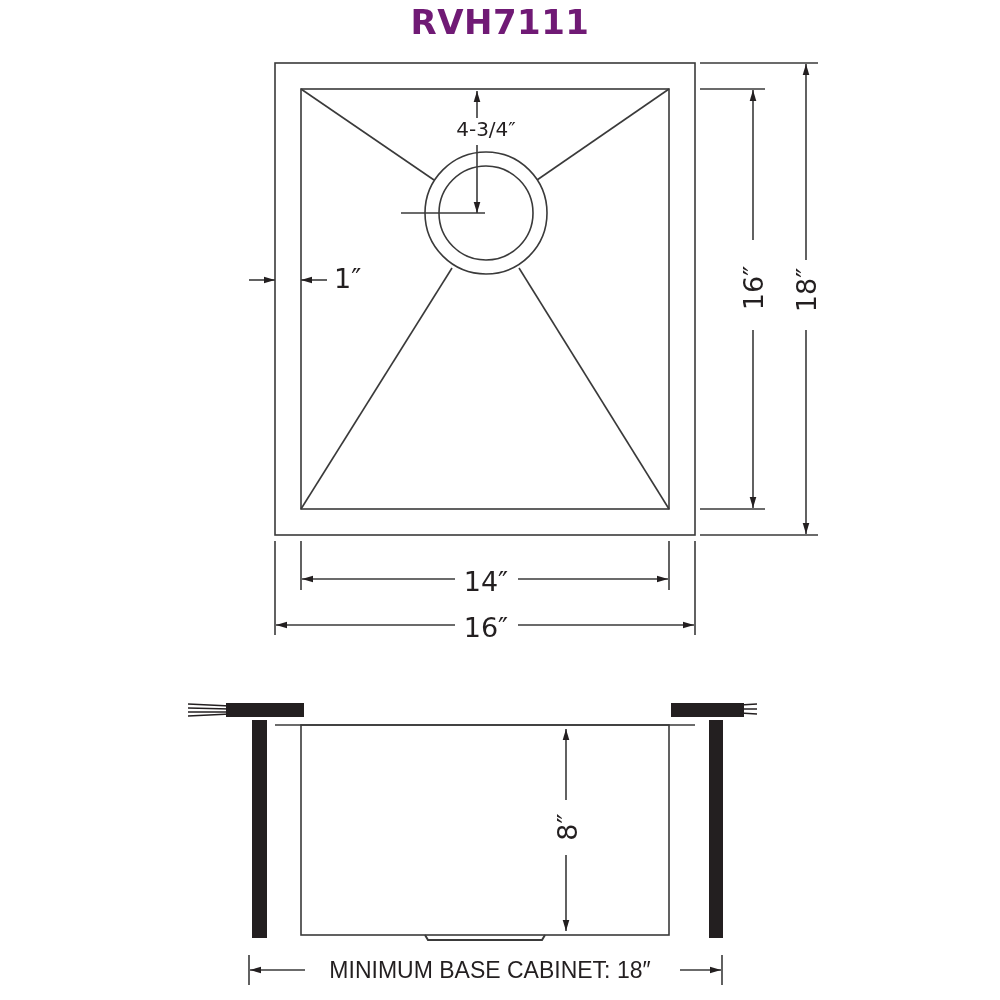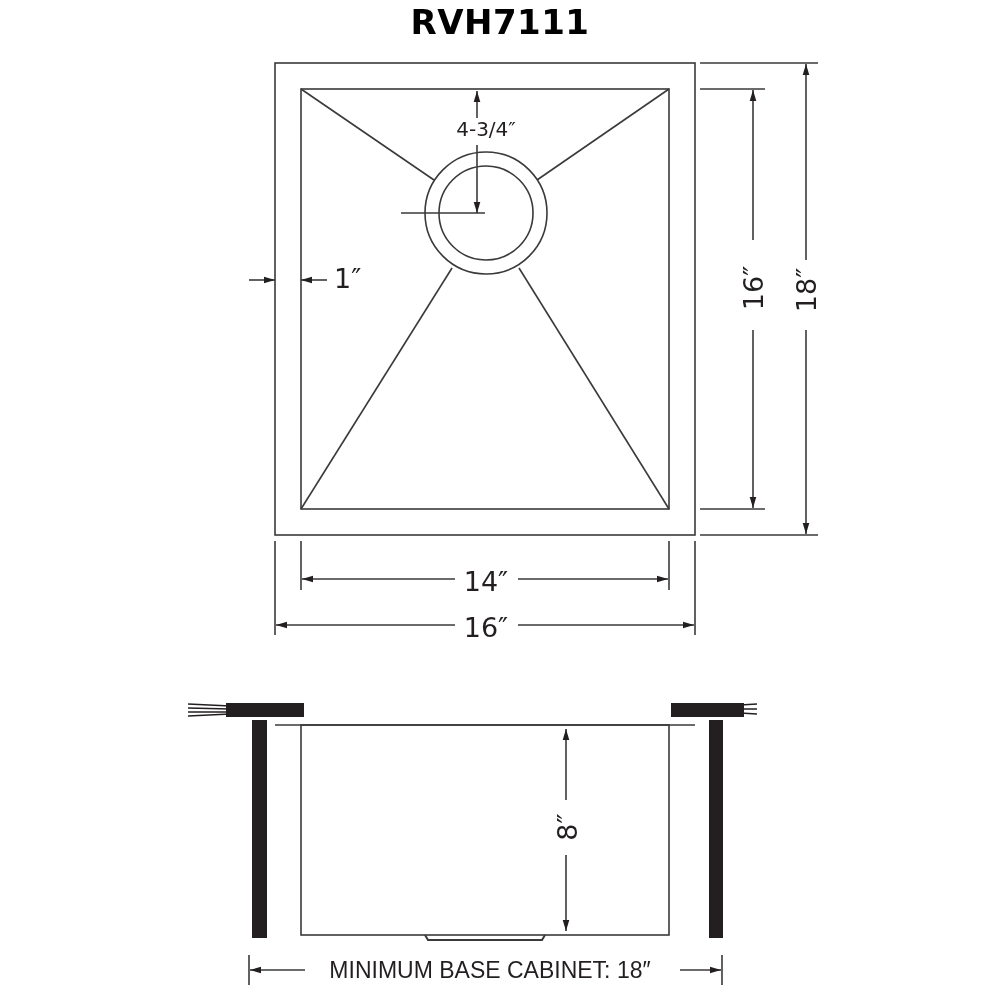--- a/index.html
+++ b/index.html
@@ -1,17 +1,17 @@
 <!DOCTYPE html>
 <html><head>
 <meta charset="utf-8">
 <style>
   html, body { margin: 0; padding: 0; background: #ffffff; }
   body { width: 1000px; height: 1000px; position: relative; overflow: hidden; font-family: "Liberation Sans", sans-serif; }
-  .title { position: absolute; left: 0; top: 2px; width: 1000px; text-align: center; font-family: "DejaVu Sans", sans-serif; font-weight: bold; font-size: 34px; color: #000000; letter-spacing: 0.5px; }
+  .title { position: absolute; left: 0; top: 2px; width: 1000px; text-align: center; font-family: "DejaVu Sans", sans-serif; font-weight: bold; font-size: 34px; color: #701a75; letter-spacing: 0.5px; }
   svg { position: absolute; left: 0; top: 0; }
   .dim { font-family: "DejaVu Sans", sans-serif; font-size: 27px; fill: #231f20; }
   .dim-sm { font-family: "DejaVu Sans", sans-serif; font-size: 20px; fill: #231f20; }
   .cab { font-family: "Liberation Sans", sans-serif; font-size: 23px; fill: #231f20; }
 </style>
 </head>
 <body>
 
 <div class="title">RVH7111</div>
 

